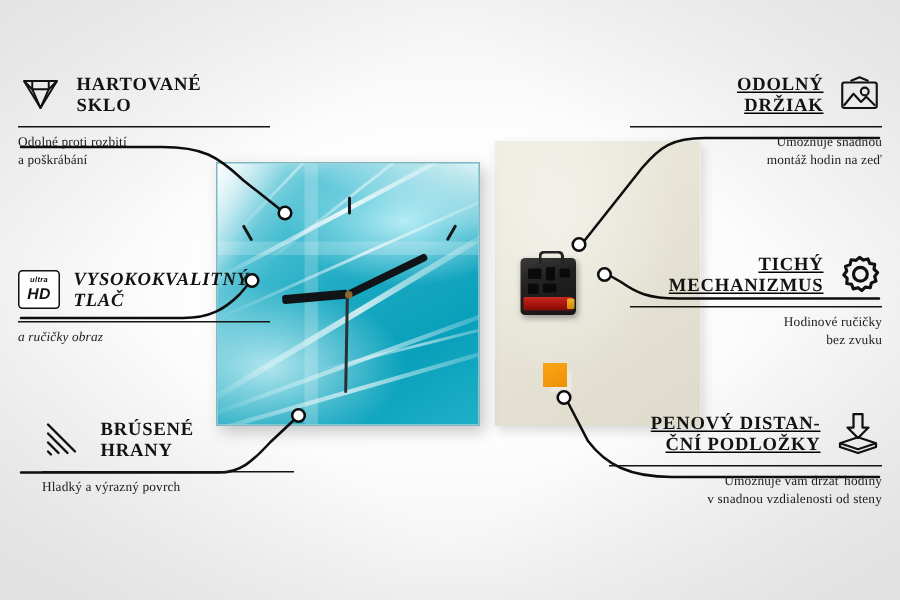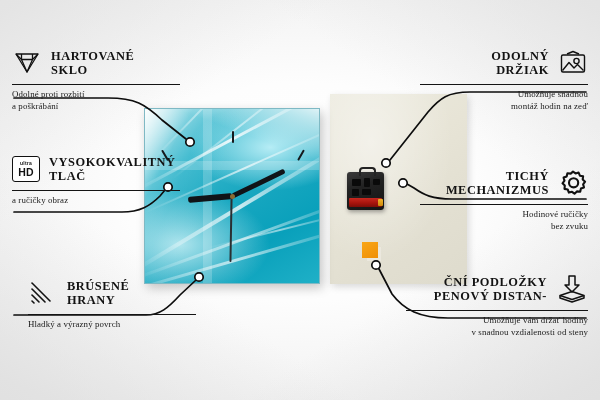--- a/index.html
+++ b/index.html
@@ -197,20 +197,21 @@
   .feature.right { right: 12px; text-align: right; }
 
   .feat-head {
     display: flex;
     align-items: center;
     gap: 9px;
     min-height: 34px;
   }
   .feature.right .feat-head {
     flex-direction: row-reverse;
+    text-decoration: underline;
   }
   .feat-title {
     font-family: "Liberation Serif", serif;
     font-weight: bold;
     font-size: 12.4px;
     letter-spacing: .55px;
     line-height: 14.5px;
     color: #131313;
     text-transform: uppercase;
   }
@@ -223,21 +224,21 @@
     font-family: "Liberation Serif", serif;
     font-size: 8.9px;
     line-height: 11.3px;
     color: #1b1b1b;
     letter-spacing: .1px;
   }
   .ic { flex: 0 0 auto; display:block; }
 
   
   #f-glass   { top: 46px;  }
-  #f-print   { top: 152px; }
+  #f-print   { top: 176px; font-style: italic; }
   #f-edges   { top: 276px; margin-left: 16px; }
   #f-holder  { top: 46px;  }
   #f-mech    { top: 166px; }
   #f-foam    { top: 272px; }
 
   #f-glass  .feat-rule { width: 168px; }
   #f-print  .feat-rule { width: 168px; }
   #f-edges  .feat-rule { width: 168px; }
   #f-holder .feat-rule { width: 168px; margin-left: auto; }
   #f-mech   .feat-rule { width: 168px; margin-left: auto; }
@@ -446,22 +447,22 @@
   <div class="feature right" id="f-foam">
     <div class="feat-head">
       <svg class="ic" width="32" height="30" viewBox="0 0 32 30">
         <g fill="none" stroke="#111" stroke-width="1.5" stroke-linejoin="round">
           <path d="M13,2 L19,2 L19,11 L23,11 L16,18 L9,11 L13,11 Z"></path>
           <path d="M16,17.5 L28,21.5 L16,25.5 L4,21.5 Z"></path>
           <path d="M4,21.5 L4,24 L16,28 L28,24 L28,21.5"></path>
         </g>
       </svg>
       <div class="feat-title">
+        <div>PENOVÝ DISTAN-</div>
         <div>ČNÍ PODLOŽKY</div>
-        <div>PENOVÝ DISTAN-</div>
       </div>
     </div>
     <div class="feat-rule"></div>
     <div class="feat-desc">
       <div>Umožňuje vám držať hodiny</div>
       <div>v snadnou vzdialenosti od steny</div>
     </div>
   </div>
 
 </div>

